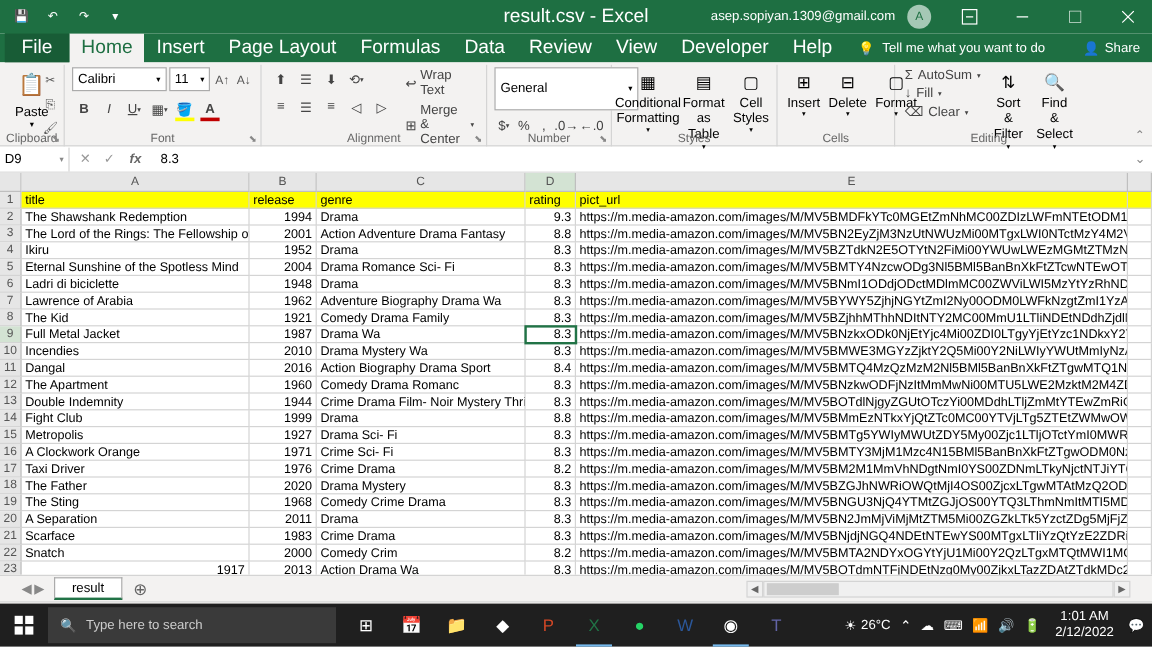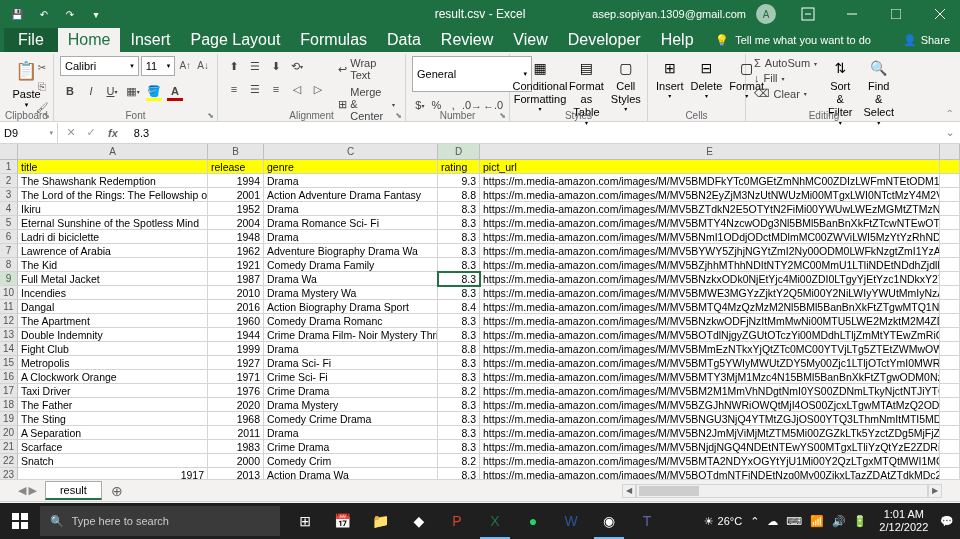--- a/index.html
+++ b/index.html
@@ -1,39 +1,39 @@
 <!DOCTYPE html>
 <html><head>
 <meta charset="utf-8">
 <style>
 *{margin:0;padding:0;box-sizing:border-box;font-family:'Segoe UI',Tahoma,sans-serif;font-size:11px}
 body{background:#fff;overflow:hidden;width:960px;height:539px;position:relative}
 .titlebar{height:28px;background:#1e6f42;color:#fff;display:flex;align-items:center;position:relative}
 .qa{display:flex;align-items:center;gap:2px;padding-left:6px}
 .qa-btn{width:24px;height:24px;display:flex;align-items:center;justify-content:center;color:#fff;font-size:10px;cursor:pointer}
-.title-center{position:absolute;left:50%;transform:translateX(-50%);font-size:12px}
+.title-center{position:absolute;left:50%;transform:translateX(-50%);font-size:16px}
 .title-right{position:absolute;right:0;display:flex;align-items:center;gap:4px}
 .account{font-size:11px;margin-right:6px}
 .avatar{width:20px;height:20px;border-radius:50%;background:#a5c8b5;color:#1e6f42;display:flex;align-items:center;justify-content:center;font-size:10px;margin-right:8px}
 .win-btn{width:40px;height:28px;display:flex;align-items:center;justify-content:center;cursor:pointer}
 .menubar{height:24px;background:#1e6f42;display:flex;align-items:center;padding-left:4px}
 .menu-item{padding:4px 10px;color:#fff;font-size:16px;cursor:pointer}
 .menu-item.active{background:#f3f2f1;color:#1e6f42}
 .menu-item.file{background:#185c36;padding:4px 14px}
 .tell-me{color:#fff;font-size:11px;margin-left:12px;display:flex;align-items:center;gap:6px}
 .share-btn{position:absolute;right:10px;color:#fff;font-size:12px;cursor:pointer;display:flex;align-items:center;gap:4px}
 .ribbon{height:70px;background:#f3f2f1;border-bottom:1px solid #d4d4d4;display:flex;padding:2px 0;position:relative}
 .ribbon-group{border-right:1px solid #d4d4d4;padding:2px 6px 0;display:flex;flex-direction:column;position:relative;height:68px}
 .ribbon-group-label{position:absolute;bottom:1px;left:0;right:0;text-align:center;font-size:10px;color:#666}
 .ribbon-expand{position:absolute;bottom:2px;right:3px;font-size:8px;color:#888;cursor:pointer}
 .ribbon-controls{flex:1;display:flex;align-items:flex-start;gap:3px}
 .rbtn{display:flex;flex-direction:column;align-items:center;justify-content:center;padding:2px;cursor:pointer;font-size:10px;text-align:center;line-height:1.2}
 .rbtn-ico{width:20px;height:20px;margin-bottom:2px;display:flex;align-items:center;justify-content:center;font-size:14px}
 .rbtn-ico.lg{width:28px;height:28px;font-size:18px}
-.font-row{display:flex;gap:2px;align-items:flex-start;margin-bottom:2px}
+.font-row{display:flex;gap:2px;align-items:flex-end;margin-bottom:2px}
 .font-name{width:88px;height:20px;border:1px solid #ababab;background:#fff;padding:1px 4px;font-size:11px;display:flex;align-items:center;justify-content:space-between}
 .font-size{width:38px;height:20px;border:1px solid #ababab;background:#fff;padding:1px 4px;font-size:11px;display:flex;align-items:center;justify-content:space-between}
 .mini-btn{width:18px;height:18px;display:flex;align-items:center;justify-content:center;font-size:10px;cursor:pointer;color:#555}
 .fmt-row{display:flex;gap:1px;align-items:center}
 .fmt-btn{width:20px;height:20px;display:flex;align-items:center;justify-content:center;font-size:11px;cursor:pointer;color:#444}
 .num-sel{width:120px;height:36px;border:1px solid #ababab;background:#fff;padding:1px 4px;font-size:11px;display:flex;align-items:center;justify-content:space-between}
 .txt-btn{padding:1px 4px;display:flex;align-items:center;gap:3px;font-size:10px;cursor:pointer;color:#444}
 .editing-mini{font-size:10px;color:#444;display:flex;align-items:center;gap:4px;padding:1px 2px;cursor:pointer}
 .collapse{position:absolute;right:6px;bottom:2px;font-size:10px;color:#888;cursor:pointer}
 .namebox-row{height:22px;background:#fff;border-bottom:1px solid #d4d4d4;display:flex;align-items:center}

